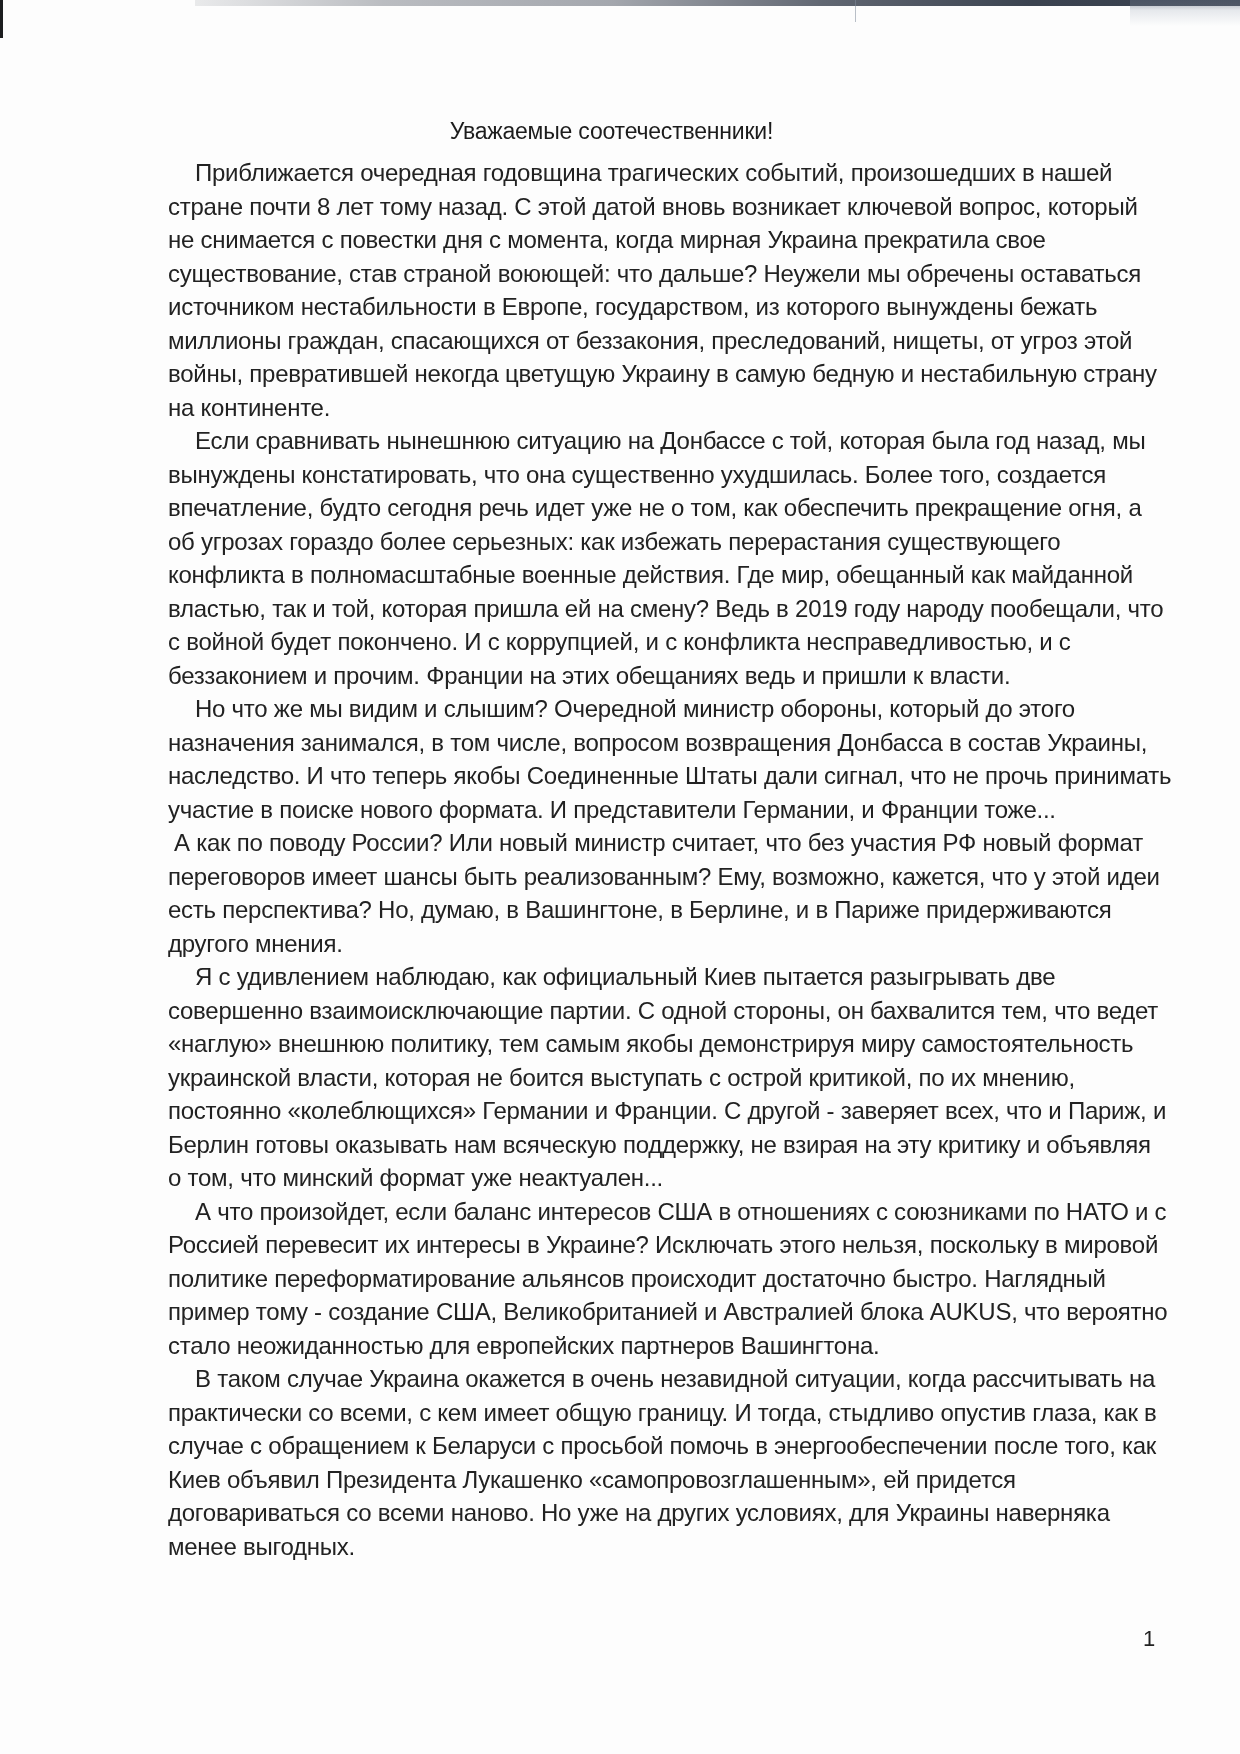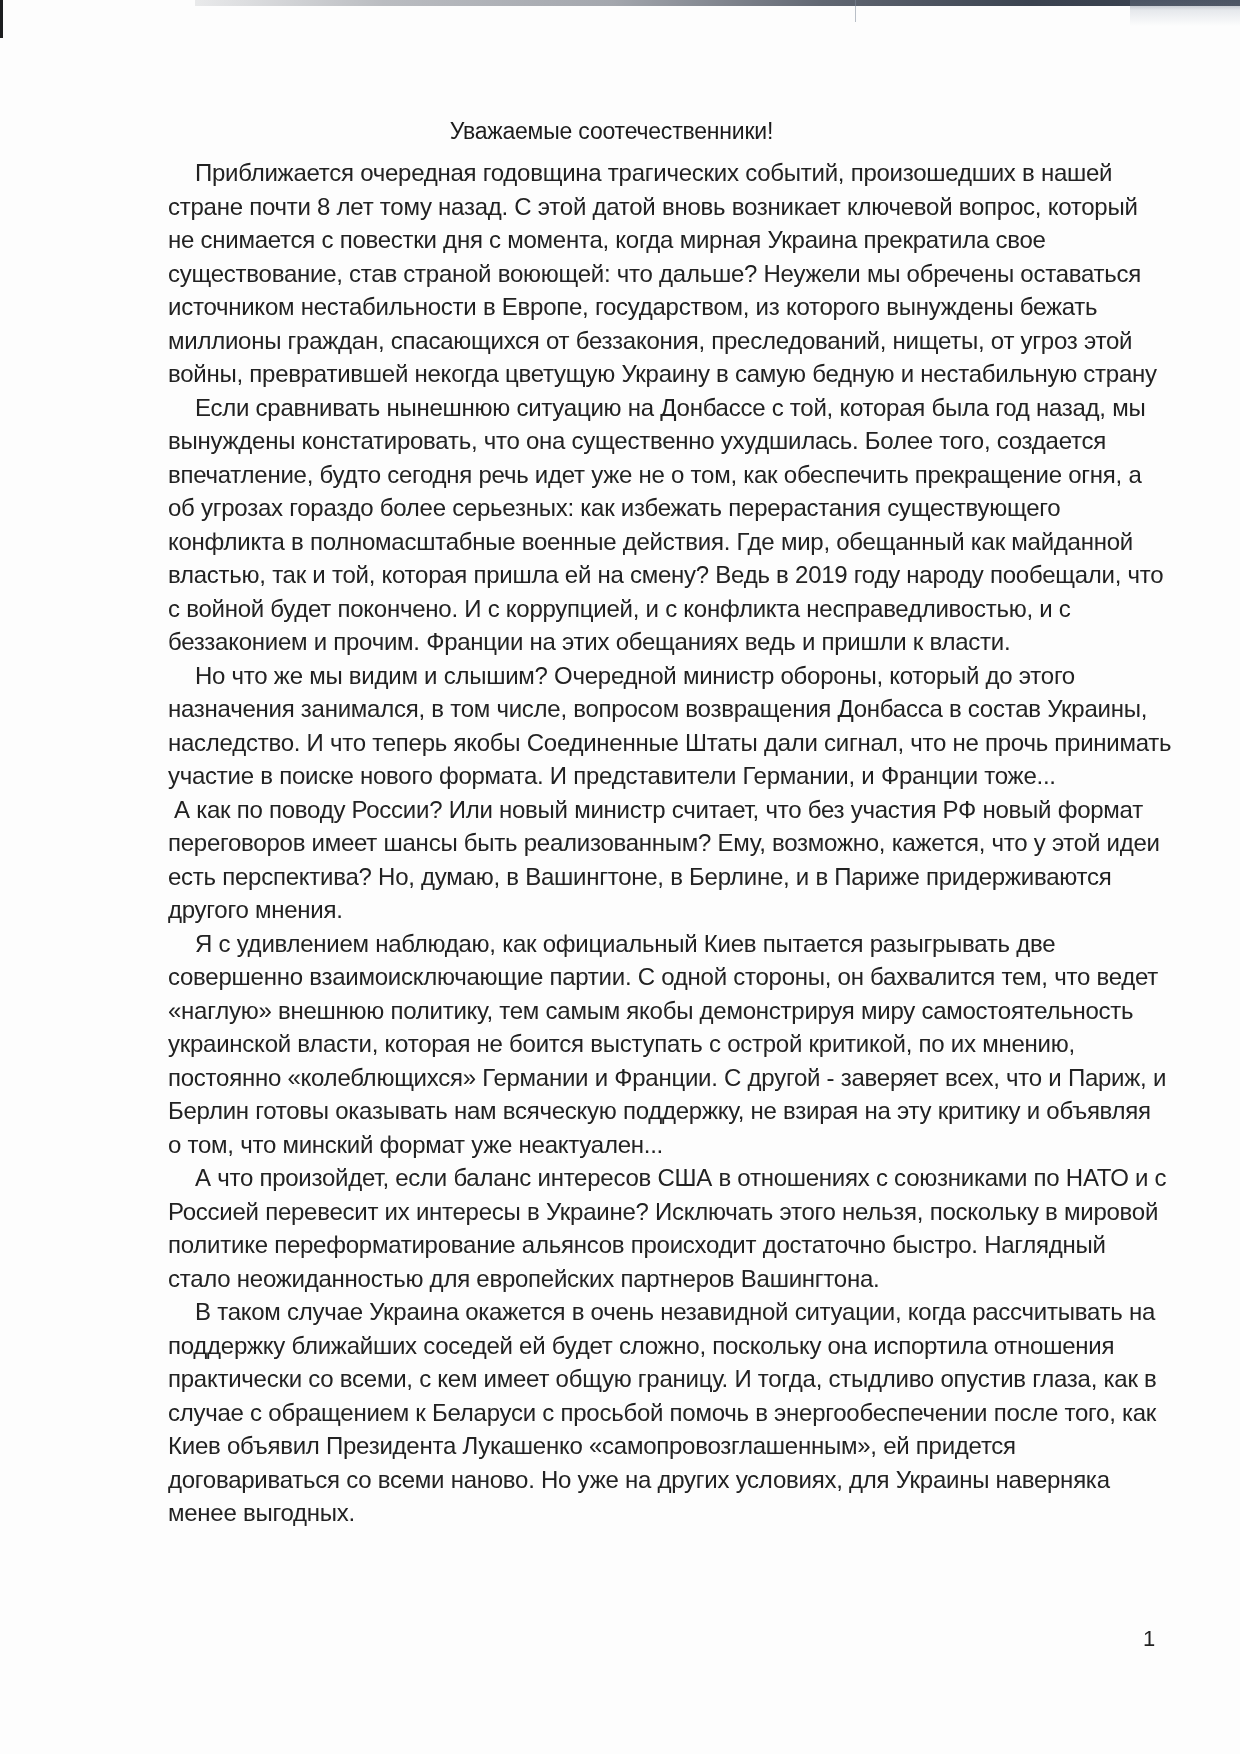--- a/index.html
+++ b/index.html
@@ -73,20 +73,21 @@
 
   <div class="doc-body" id="doc-body">
       <div class="paragraph indent-normal">
         <div class="line first">Приближается очередная годовщина трагических событий, произошедших в нашей</div>
         <div class="line">стране почти 8 лет тому назад. С этой датой вновь возникает ключевой вопрос, который</div>
         <div class="line">не снимается с повестки дня с момента, когда мирная Украина прекратила свое</div>
         <div class="line">существование, став страной воюющей: что дальше? Неужели мы обречены оставаться</div>
         <div class="line">источником нестабильности в Европе, государством, из которого вынуждены бежать</div>
         <div class="line">миллионы граждан, спасающихся от беззакония, преследований, нищеты, от угроз этой</div>
         <div class="line">войны, превратившей некогда цветущую Украину в самую бедную и нестабильную страну</div>
+        <div class="line">на континенте.</div>
       </div>
       <div class="paragraph indent-normal">
         <div class="line first">Если сравнивать нынешнюю ситуацию на Донбассе с той, которая была год назад, мы</div>
         <div class="line">вынуждены констатировать, что она существенно ухудшилась. Более того, создается</div>
         <div class="line">впечатление, будто сегодня речь идет уже не о том, как обеспечить прекращение огня, а</div>
         <div class="line">об угрозах гораздо более серьезных: как избежать перерастания существующего</div>
         <div class="line">конфликта в полномасштабные военные действия. Где мир, обещанный как майданной</div>
         <div class="line">властью, так и той, которая пришла ей на смену? Ведь в 2019 году народу пообещали, что</div>
         <div class="line">с войной будет покончено. И с коррупцией, и с конфликта несправедливостью, и с</div>
         <div class="line">беззаконием и прочим. Франции на этих обещаниях ведь и пришли к власти.</div>
@@ -109,25 +110,25 @@
         <div class="line">«наглую» внешнюю политику, тем самым якобы демонстрируя миру самостоятельность</div>
         <div class="line">украинской власти, которая не боится выступать с острой критикой, по их мнению,</div>
         <div class="line">постоянно «колеблющихся» Германии и Франции. С другой - заверяет всех, что и Париж, и</div>
         <div class="line">Берлин готовы оказывать нам всяческую поддержку, не взирая на эту критику и объявляя</div>
         <div class="line">о том, что минский формат уже неактуален...</div>
       </div>
       <div class="paragraph indent-normal">
         <div class="line first">А что произойдет, если баланс интересов США в отношениях с союзниками по НАТО и с</div>
         <div class="line">Россией перевесит их интересы в Украине? Исключать этого нельзя, поскольку в мировой</div>
         <div class="line">политике переформатирование альянсов происходит достаточно быстро. Наглядный</div>
+        <div class="line">пример тому - создание США, Великобританией и Австралией блока AUKUS, что вероятно</div>
         <div class="line">стало неожиданностью для европейских партнеров Вашингтона.</div>
       </div>
       <div class="paragraph indent-normal">
         <div class="line first">В таком случае Украина окажется в очень незавидной ситуации, когда рассчитывать на</div>
-        <div class="line">поддержку ближайших соседей ей будет сложно, поскольку она испортила отношения</div>
         <div class="line">практически со всеми, с кем имеет общую границу. И тогда, стыдливо опустив глаза, как в</div>
         <div class="line">случае с обращением к Беларуси с просьбой помочь в энергообеспечении после того, как</div>
         <div class="line">Киев объявил Президента Лукашенко «самопровозглашенным», ей придется</div>
         <div class="line">договариваться со всеми наново. Но уже на других условиях, для Украины наверняка</div>
         <div class="line">менее выгодных.</div>
       </div>
     </div>
 
   <div class="page-number">1</div>
 </div>

